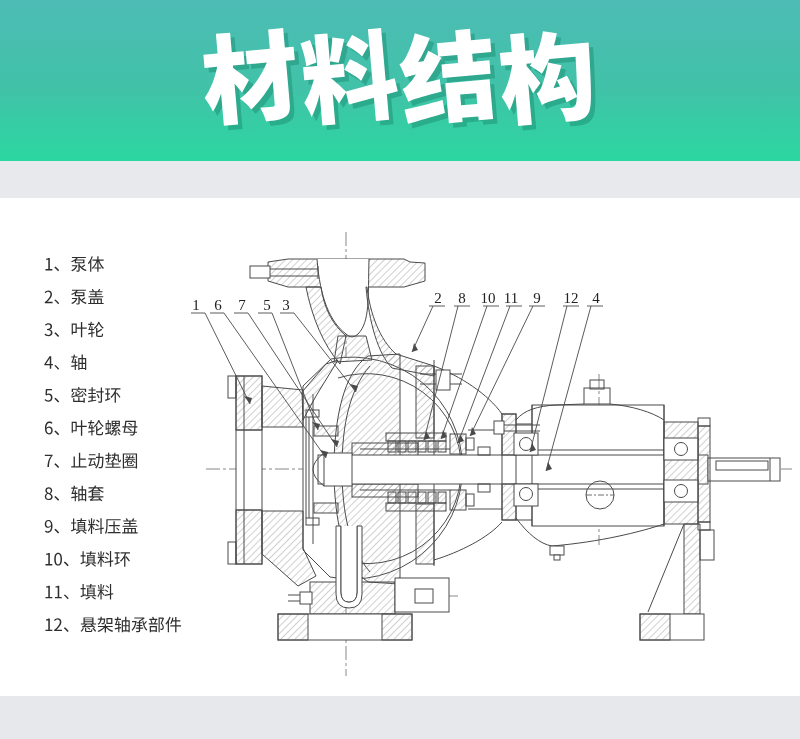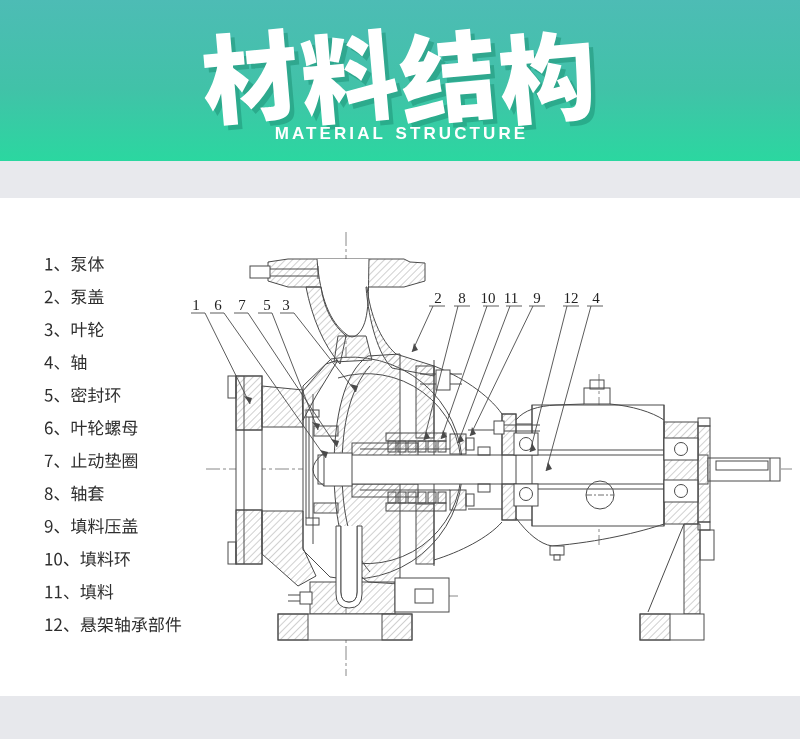--- a/index.html
+++ b/index.html
@@ -20,21 +20,20 @@
         <path transform="rotate(-5 453 83) translate(404.5,118.5) scale(0.09700,-0.09700)" d="M20 85 43 -64C155 -41 299 -14 432 15L420 151C277 125 123 99 20 85ZM612 856V739H413V605L316 669C299 634 279 599 258 566L202 562C255 633 307 718 344 799L194 860C159 751 94 639 72 610C50 580 32 562 8 555C26 515 50 444 58 414C75 422 99 428 169 437C142 402 119 376 106 363C71 327 50 307 19 300C36 261 60 190 67 162C100 179 149 192 418 239C413 270 409 326 410 365L265 344C332 418 394 502 444 585L423 599H612V515H440V377H936V515H765V599H963V739H765V856ZM463 320V-94H605V-51H772V-90H921V320ZM605 79V190H772V79Z"></path>
         <path transform="rotate(-5 552 83) translate(503.5,118.5) scale(0.09700,-0.09700)" d="M156 855V672H34V538H148C122 426 72 295 13 221C36 181 67 114 80 72C108 115 134 172 156 236V-95H297V327C313 290 328 254 338 227L424 327C407 357 324 479 297 512V538H351L330 513C363 492 421 446 446 421C477 461 508 510 536 565H807C802 369 796 241 786 162C768 221 731 311 702 378L595 340L621 273L552 261C591 332 629 413 655 491L518 531C494 423 444 308 427 279C410 248 394 229 374 223C389 189 411 126 418 100C443 114 480 126 658 162L674 106L784 150C778 103 770 75 761 64C749 50 739 45 721 45C697 45 653 45 604 50C629 9 647 -54 649 -94C703 -95 757 -96 793 -88C833 -80 861 -67 890 -25C928 28 940 191 953 633C953 651 954 699 954 699H595C611 739 625 781 636 822L495 855C471 757 431 657 381 580V672H297V855Z"></path>
       </g>
 <g fill="#ffffff">
         <path transform="rotate(-5 250 78) translate(202.0,114.0) scale(0.09700,-0.09700)" d="M725 854V653H475V515H682C610 377 494 240 373 166C410 136 454 85 479 47C567 113 654 211 725 317V78C725 61 718 55 700 55C682 55 622 55 573 57C593 17 615 -48 621 -89C709 -89 774 -85 820 -61C865 -38 880 0 880 77V515H971V653H880V854ZM184 855V653H37V515H168C136 405 79 284 11 207C35 167 70 105 84 60C122 106 155 169 184 238V-95H331V326C357 292 383 256 400 228L482 352C461 374 370 459 331 490V515H452V653H331V855Z"></path>
         <path transform="rotate(-5 350 78) translate(301.0,114.0) scale(0.09700,-0.09700)" d="M27 771C49 696 66 596 67 531L174 560C170 625 152 722 127 797ZM495 712C550 675 620 620 650 581L725 690C692 727 620 777 565 810ZM453 460C510 424 584 369 617 331L690 447C654 484 578 533 521 564ZM733 856V287L452 237C427 266 342 359 313 384V388H452V523H313V561L402 537C426 598 455 694 481 778L360 803C351 733 331 635 313 569V849H179V523H33V388H132C103 307 59 213 13 157C34 116 65 50 77 5C115 63 150 145 179 231V-92H313V224C335 186 356 148 369 119L451 225L471 100L733 147V-94H869V172L984 193L963 328L869 311V856Z"></path>
         <path transform="rotate(-5 448 78) translate(400.0,114.0) scale(0.09700,-0.09700)" d="M20 85 43 -64C155 -41 299 -14 432 15L420 151C277 125 123 99 20 85ZM612 856V739H413V605L316 669C299 634 279 599 258 566L202 562C255 633 307 718 344 799L194 860C159 751 94 639 72 610C50 580 32 562 8 555C26 515 50 444 58 414C75 422 99 428 169 437C142 402 119 376 106 363C71 327 50 307 19 300C36 261 60 190 67 162C100 179 149 192 418 239C413 270 409 326 410 365L265 344C332 418 394 502 444 585L423 599H612V515H440V377H936V515H765V599H963V739H765V856ZM463 320V-94H605V-51H772V-90H921V320ZM605 79V190H772V79Z"></path>
         <path transform="rotate(-5 548 78) translate(499.0,114.0) scale(0.09700,-0.09700)" d="M156 855V672H34V538H148C122 426 72 295 13 221C36 181 67 114 80 72C108 115 134 172 156 236V-95H297V327C313 290 328 254 338 227L424 327C407 357 324 479 297 512V538H351L330 513C363 492 421 446 446 421C477 461 508 510 536 565H807C802 369 796 241 786 162C768 221 731 311 702 378L595 340L621 273L552 261C591 332 629 413 655 491L518 531C494 423 444 308 427 279C410 248 394 229 374 223C389 189 411 126 418 100C443 114 480 126 658 162L674 106L784 150C778 103 770 75 761 64C749 50 739 45 721 45C697 45 653 45 604 50C629 9 647 -54 649 -94C703 -95 757 -96 793 -88C833 -80 861 -67 890 -25C928 28 940 191 953 633C953 651 954 699 954 699H595C611 739 625 781 636 822L495 855C471 757 431 657 381 580V672H297V855Z"></path>
       </g>
 </svg>
-<div class="sub">MATERIAL STRUCTURE</div>
 <svg style="position:absolute;left:0;top:0" width="800" height="739" viewBox="0 0 800 739">
 <g fill="#2e2e2e">
         <path transform="translate(44.0,270.4) scale(0.01700,-0.01700)" d="M88 0H490V76H343V733H273C233 710 186 693 121 681V623H252V76H88Z"></path>
         <path transform="translate(53.4,270.4) scale(0.01700,-0.01700)" d="M273 -56 341 2C279 75 189 166 117 224L52 167C123 109 209 23 273 -56Z"></path>
         <path transform="translate(70.4,270.4) scale(0.01700,-0.01700)" d="M334 584H750V477H334ZM92 795V731H347C268 650 154 582 43 538C58 524 84 496 94 481C149 506 206 538 260 574V416H827V645H353C384 672 413 701 439 731H908V795ZM362 310 346 309H89V241H323C269 131 168 54 53 14C67 0 88 -32 96 -50C239 6 366 116 422 291L376 312ZM470 400V5C470 -7 466 -11 452 -11C439 -12 391 -12 343 -10C352 -30 363 -58 366 -78C433 -78 478 -77 507 -67C536 -56 545 -36 545 4V216C637 98 767 5 908 -42C920 -21 942 10 960 26C861 54 767 103 690 166C753 203 825 251 882 296L818 343C774 302 704 249 641 209C603 246 571 287 545 329V400Z"></path>
         <path transform="translate(87.4,270.4) scale(0.01700,-0.01700)" d="M251 836C201 685 119 535 30 437C45 420 67 380 74 363C104 397 133 436 160 479V-78H232V605C266 673 296 745 321 816ZM416 175V106H581V-74H654V106H815V175H654V521C716 347 812 179 916 84C930 104 955 130 973 143C865 230 761 398 702 566H954V638H654V837H581V638H298V566H536C474 396 369 226 259 138C276 125 301 99 313 81C419 177 517 342 581 518V175Z"></path>
         <path transform="translate(44.0,303.2) scale(0.01700,-0.01700)" d="M44 0H505V79H302C265 79 220 75 182 72C354 235 470 384 470 531C470 661 387 746 256 746C163 746 99 704 40 639L93 587C134 636 185 672 245 672C336 672 380 611 380 527C380 401 274 255 44 54Z"></path>
         <path transform="translate(53.4,303.2) scale(0.01700,-0.01700)" d="M273 -56 341 2C279 75 189 166 117 224L52 167C123 109 209 23 273 -56Z"></path>
         <path transform="translate(70.4,303.2) scale(0.01700,-0.01700)" d="M334 584H750V477H334ZM92 795V731H347C268 650 154 582 43 538C58 524 84 496 94 481C149 506 206 538 260 574V416H827V645H353C384 672 413 701 439 731H908V795ZM362 310 346 309H89V241H323C269 131 168 54 53 14C67 0 88 -32 96 -50C239 6 366 116 422 291L376 312ZM470 400V5C470 -7 466 -11 452 -11C439 -12 391 -12 343 -10C352 -30 363 -58 366 -78C433 -78 478 -77 507 -67C536 -56 545 -36 545 4V216C637 98 767 5 908 -42C920 -21 942 10 960 26C861 54 767 103 690 166C753 203 825 251 882 296L818 343C774 302 704 249 641 209C603 246 571 287 545 329V400Z"></path>
         <path transform="translate(87.4,303.2) scale(0.01700,-0.01700)" d="M153 273V15H45V-52H956V15H852V273ZM223 15V208H361V15ZM431 15V208H569V15ZM639 15V208H779V15ZM684 842C667 803 640 750 614 710H352L389 725C376 757 347 805 317 840L252 818C276 786 300 742 314 710H109V649H461V562H159V503H461V410H69V349H933V410H538V503H846V562H538V649H889V710H692C714 743 737 782 758 821Z"></path>

